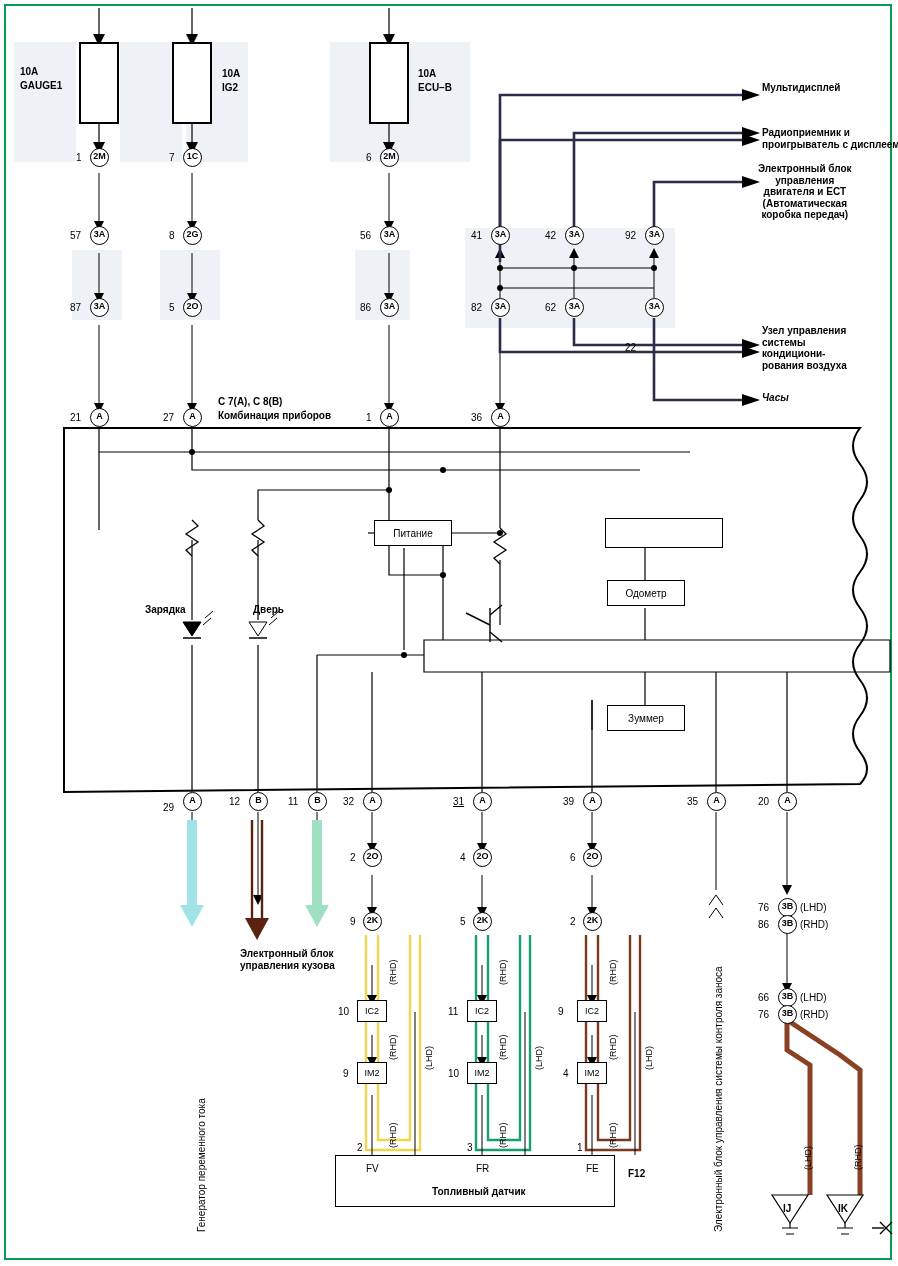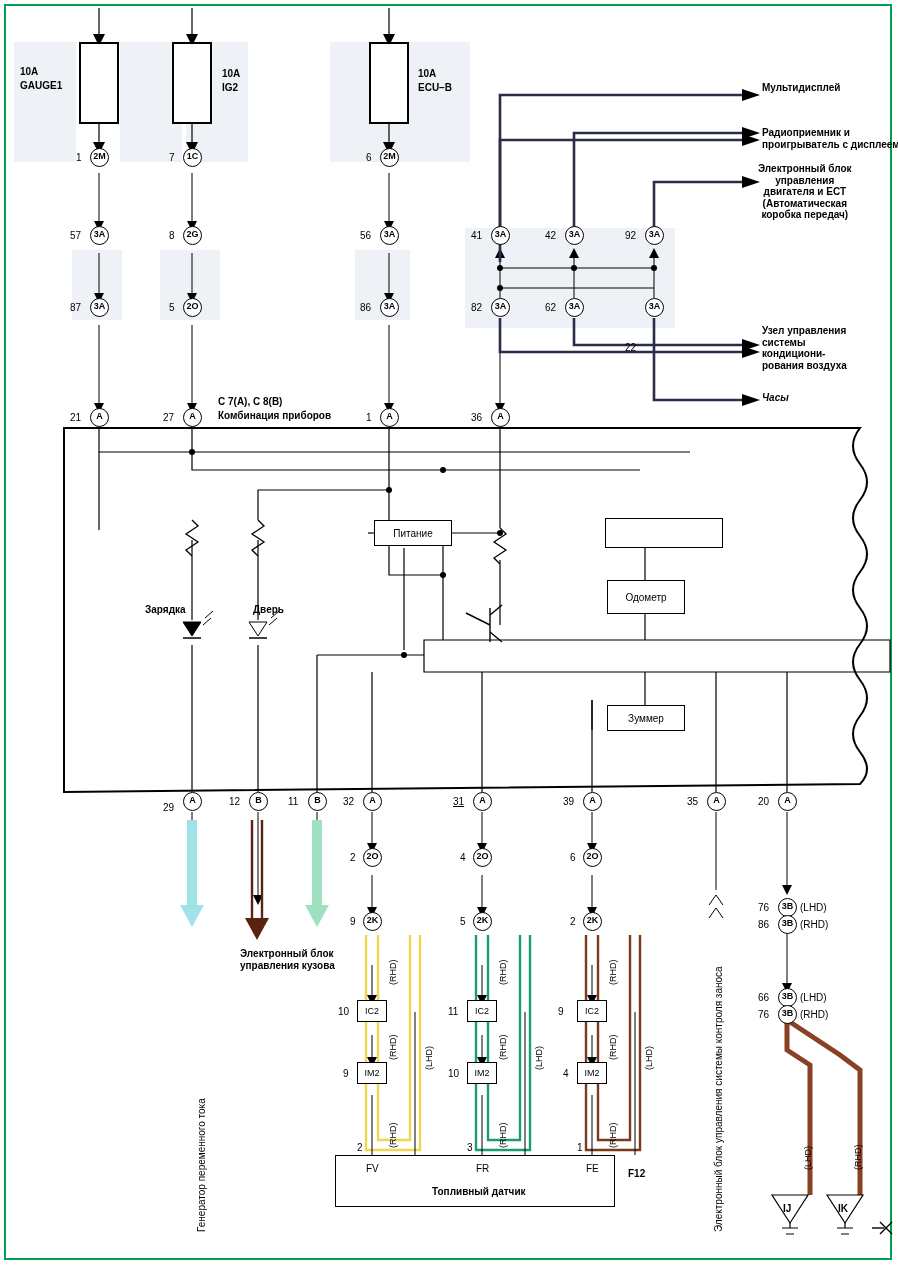--- a/index.html
+++ b/index.html
@@ -304,21 +304,21 @@
   <div class="txt" style="left:70px;top:412px;">21</div>
   <div class="circ" style="left:183px;top:408px;">A</div>
   <div class="txt" style="left:163px;top:412px;">27</div>
   <div class="circ" style="left:380px;top:408px;">A</div>
   <div class="txt" style="left:366px;top:412px;">1</div>
   <div class="circ" style="left:491px;top:408px;">A</div>
   <div class="txt" style="left:471px;top:412px;">36</div>
 
   <div class="boxl" style="left:374px;top:520px;width:78px;height:26px;">Питание</div>
   <div class="boxl" style="left:605px;top:518px;width:118px;height:30px;"></div>
-  <div class="boxl" style="left:607px;top:580px;width:78px;height:34px;">Одометр</div>
+  <div class="boxl" style="left:607px;top:580px;width:78px;height:26px;">Одометр</div>
   <div class="boxl" style="left:607px;top:705px;width:78px;height:26px;">Зуммер</div>
 
   <div class="txtb" style="left:145px;top:604px;">Зарядка</div>
   <div class="txtb" style="left:253px;top:604px;">Дверь</div>
 
   <div class="circ" style="left:183px;top:792px;">A</div>
   <div class="txt" style="left:163px;top:796px;margin-top:6px;">29</div>
   <div class="circ" style="left:249px;top:792px;">B</div>
   <div class="txt" style="left:229px;top:796px;">12</div>
   <div class="circ" style="left:308px;top:792px;">B</div>

